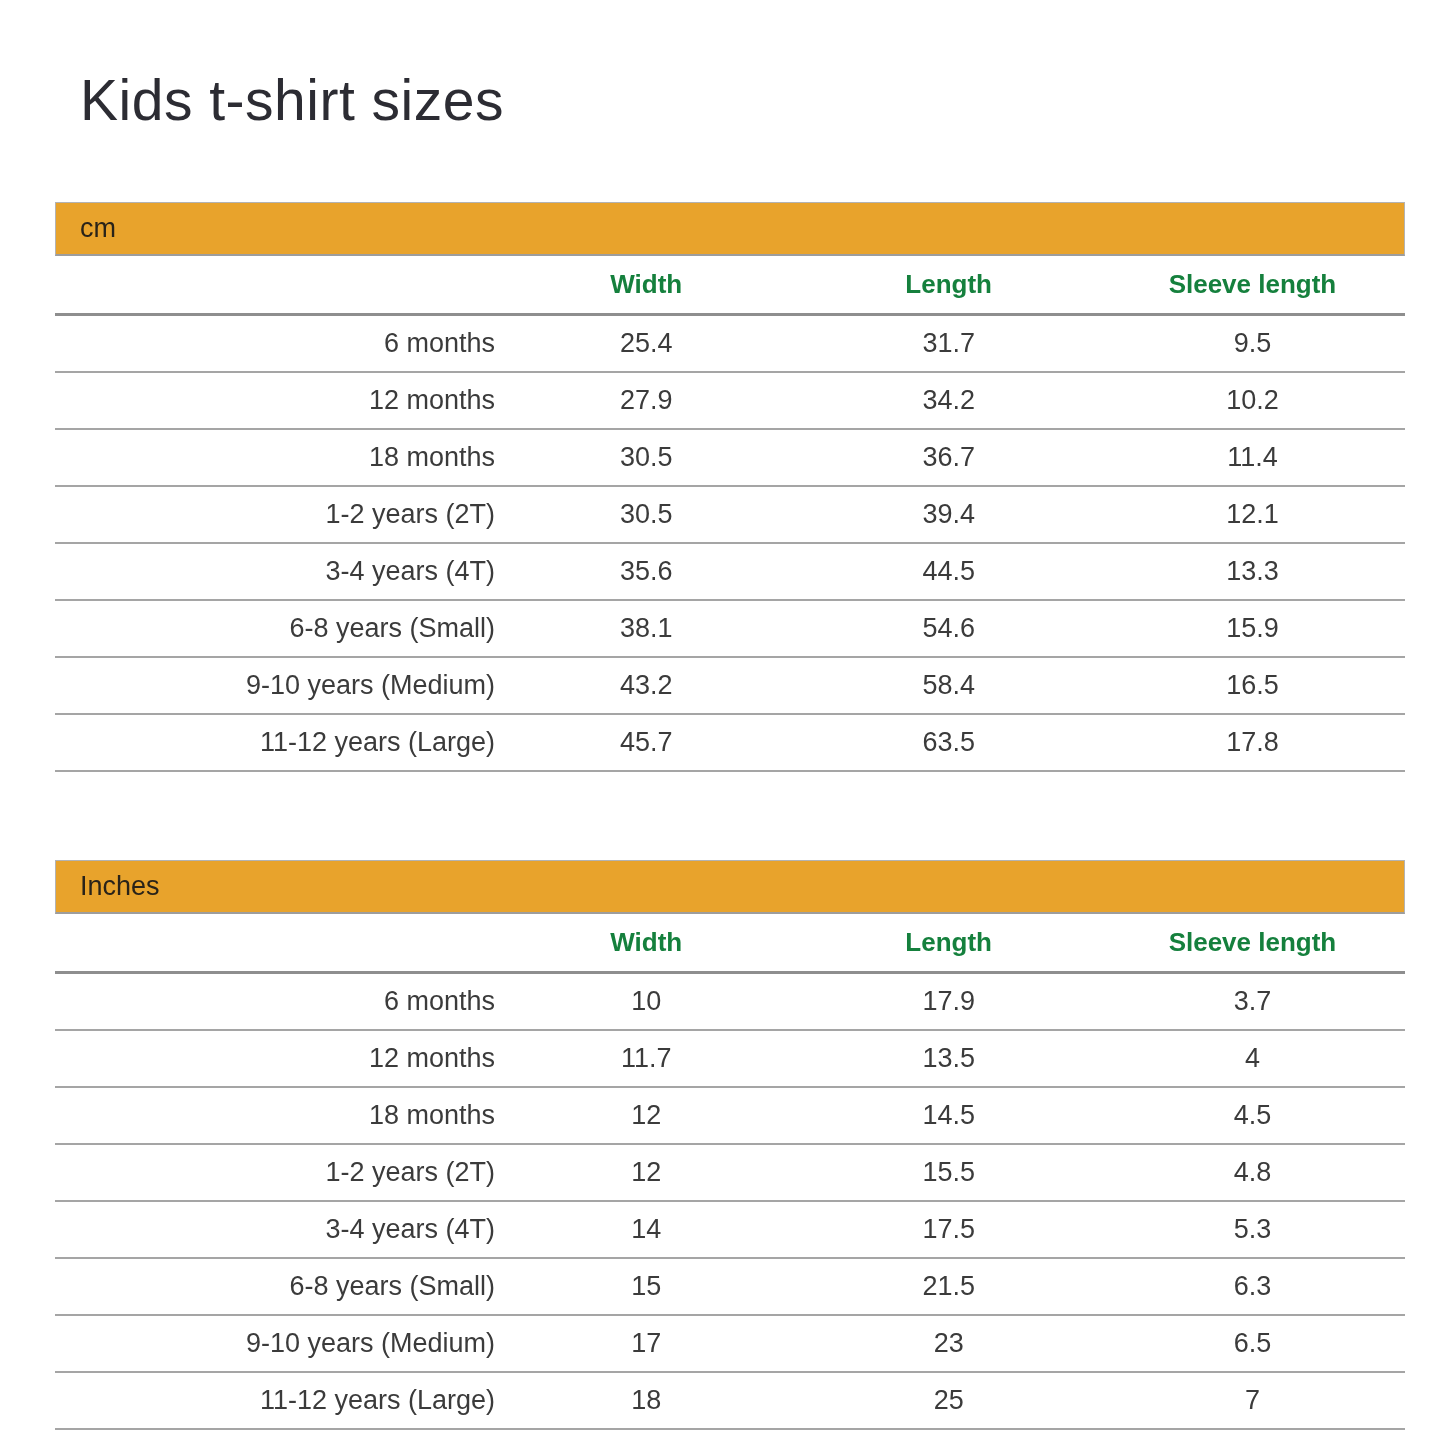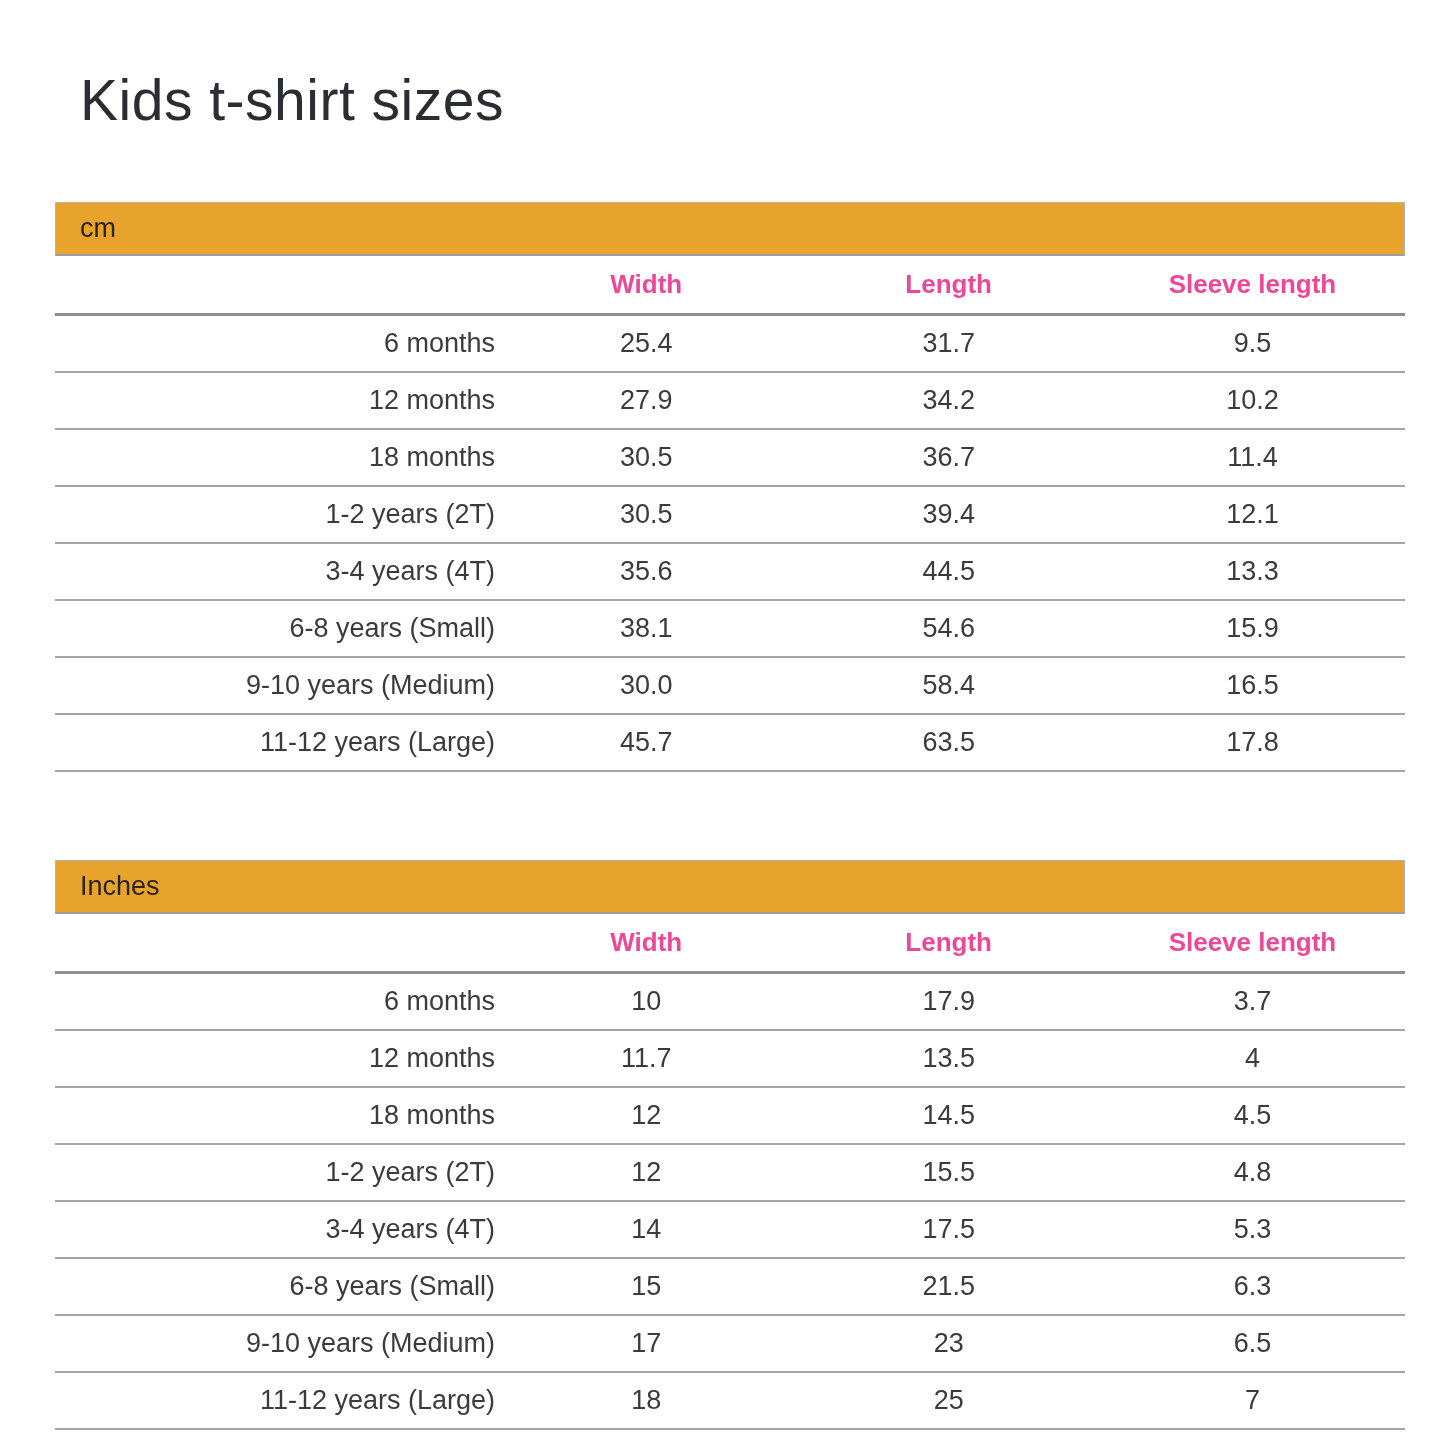--- a/index.html
+++ b/index.html
@@ -46,21 +46,21 @@
   table.size-table {
     width: 100%;
     border-collapse: collapse;
     table-layout: fixed;
   }
   table.size-table thead th {
     height: 57px;
     padding: 0;
     font-size: 26px;
     font-weight: 700;
-    color: #ec4899;
+    color: #15803d;
     text-align: center;
     border-bottom: 3px solid #8e8e8e;
   }
   table.size-table tbody td {
     height: 55px;
     padding: 0;
     font-size: 27px;
     font-weight: 400;
     color: #3b3b3b;
     text-align: center;
@@ -131,21 +131,21 @@
           <td class="value-cell">13.3</td>
         </tr>
         <tr>
           <td class="label-cell">6-8 years (Small)</td>
           <td class="value-cell">38.1</td>
           <td class="value-cell">54.6</td>
           <td class="value-cell">15.9</td>
         </tr>
         <tr>
           <td class="label-cell">9-10 years (Medium)</td>
-          <td class="value-cell">30.0</td>
+          <td class="value-cell">43.2</td>
           <td class="value-cell">58.4</td>
           <td class="value-cell">16.5</td>
         </tr>
         <tr>
           <td class="label-cell">11-12 years (Large)</td>
           <td class="value-cell">45.7</td>
           <td class="value-cell">63.5</td>
           <td class="value-cell">17.8</td>
         </tr>
       </tbody>

